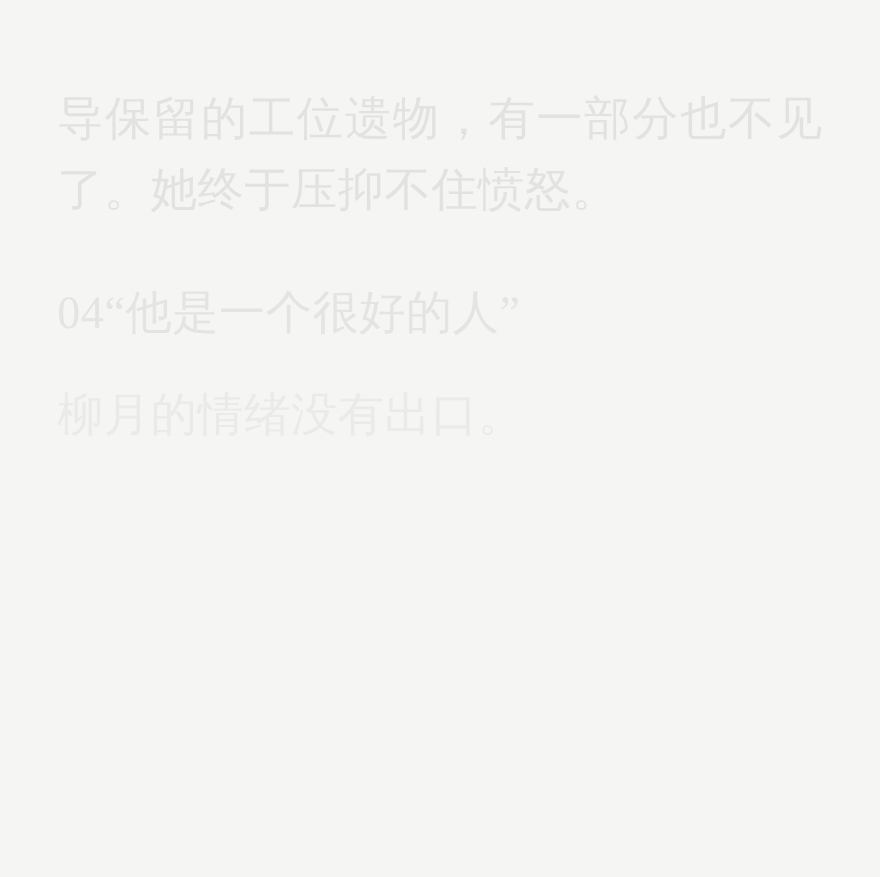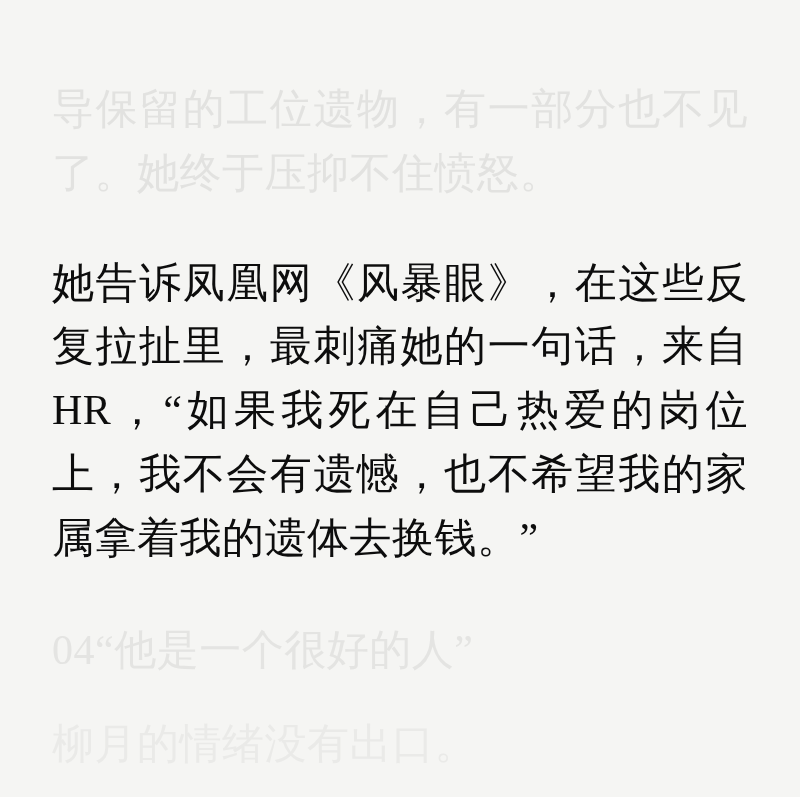--- a/index.html
+++ b/index.html
@@ -54,19 +54,18 @@
     overflow: hidden;
   }
 </style>
 </head>
 <body>
 
 <div class="page">
 
   <p class="para faded-top">导保留的工位遗物，有一部分也不见了。她终于压抑不住愤怒。</p>
 
-  <p class="para focus">她告诉凤凰网《风暴眼》，在这些反复拉扯里，最刺痛她的一句话，来自HR，“如果我死在自己热爱的岗位上，我不会有遗憾，也不希望我的家属拿着我的遗体去换钱。”</p>
 
   <p class="para faded-bottom-1">04“他是一个很好的人”</p>
 
   <p class="para faded-bottom-2 clip">柳月的情绪没有出口。</p>
 
 </div>
 
 </body></html>

